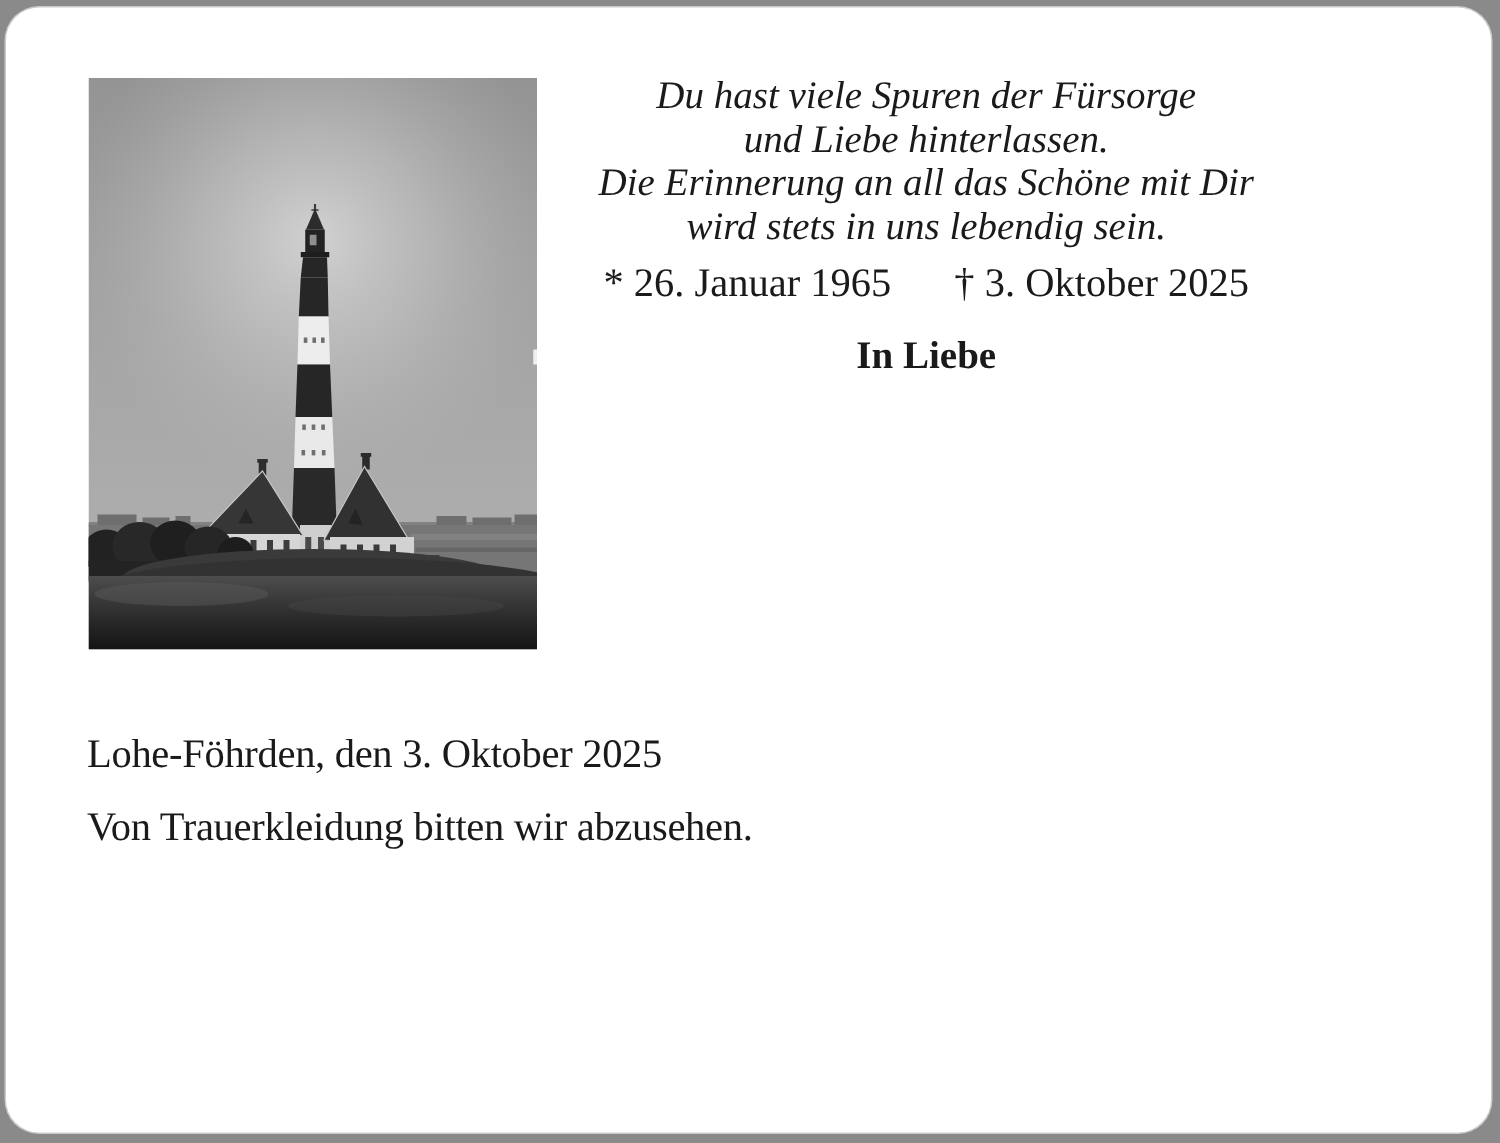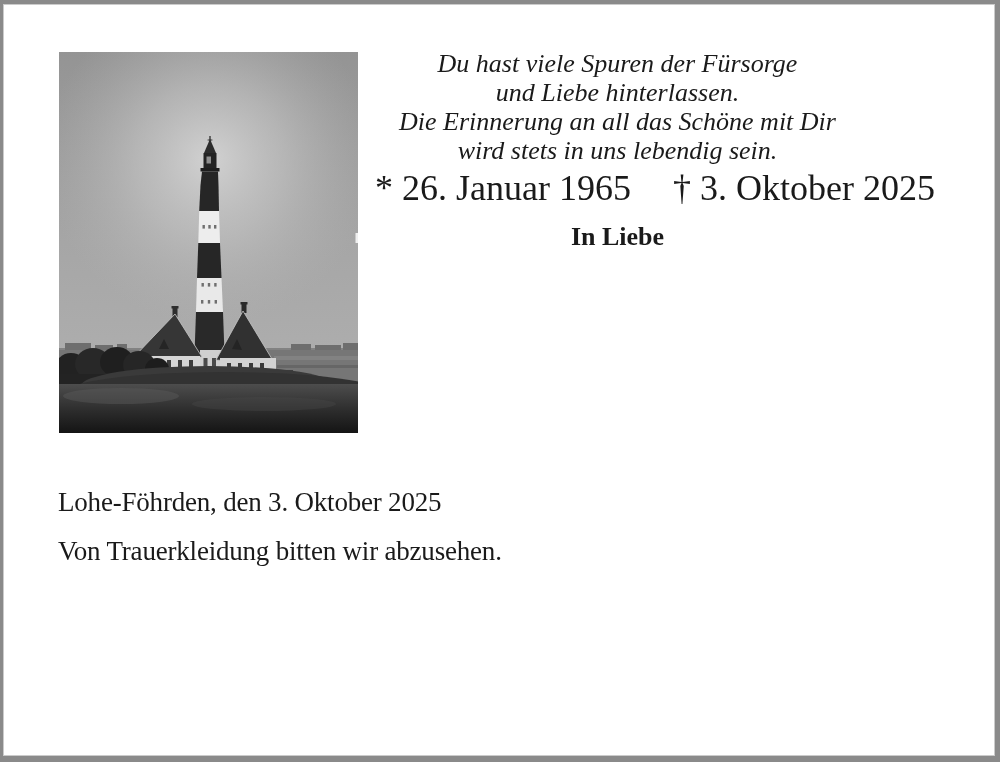--- a/index.html
+++ b/index.html
@@ -5,41 +5,41 @@
   html,body { margin:0; padding:0; }
   body { width:1000px; height:762px; font-family:"Liberation Serif", serif; }
 
   .page {
     position:relative; width:1000px; height:762px;
     background:#8a8a8a; box-sizing:border-box;
   }
   .sheet {
     position:absolute; left:4px; top:5px; right:6px; bottom:7px;
     background:#ffffff; box-shadow:0 0 0 1px #cbcbcb;
-    color:#1a1a1a; overflow:hidden;
+    color:#1a1a1a; overflow:hidden;border-radius:22px;
   }
 
   
   .photo {
     position:absolute; left:55px; top:47px; width:299px; height:381px;
   }
   .photo svg { display:block; width:100%; height:100%; }
 
   
   .right-col {
     position:absolute; left:371px; top:44px; width:485px;
     text-align:center;
   }
   .verse { font-style:italic; font-size:26px; line-height:29px; }
   .name  {
     margin-top:22px; font-size:50px; line-height:54px;
     font-weight:bold; font-style:italic; letter-spacing:0.5px;
   }
   .maiden { margin-top:5px; font-size:27px; line-height:29px; }
-  .dates  { margin-top:8px; font-size:36px; line-height:30px; white-space:nowrap; }
+  .dates  { margin-top:8px; font-size:27px; line-height:30px; white-space:nowrap; }
   .dates .death { margin-left:42px; }
   .inliebe { margin-top:19px; font-size:26px; line-height:29px; font-weight:bold; }
   .mourners { margin-top:5px; font-size:27px; }
   .mourners div { line-height:35px; }
 
   
   .bottom {
     position:absolute; left:54px; top:483px; width:886px;
     font-size:27px; line-height:28px; letter-spacing:-0.2px;
   }

